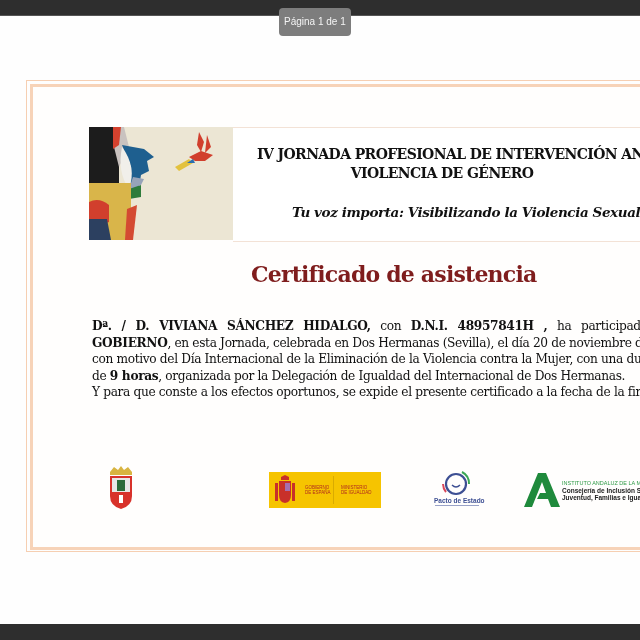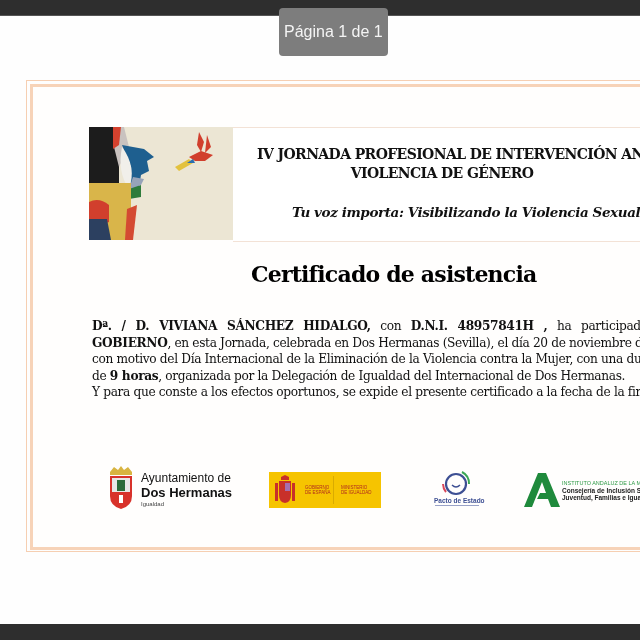--- a/index.html
+++ b/index.html
@@ -6,23 +6,23 @@
   body {
     width: 640px; height: 640px; overflow: hidden; position: relative;
     background: #fefefe;
     font-family: "DejaVu Serif", serif;
   }
   .topbar {
     position: absolute; left: 0; top: 0; width: 640px; height: 15px;
     background: #2e2e2e; border-bottom: 1px solid #555;
   }
   .page-indicator {
-    position: absolute; left: 279px; top: 8px; height: 20px; padding: 14px 5px;
+    position: absolute; left: 279px; top: 8px; height: 20px; padding: 4px 5px;
     background: #7d7d7d; color: #f4f4f4; border-radius: 4px;
-    font-family: "Liberation Sans", sans-serif; font-size: 16px; line-height: 20px;
+    font-family: "Liberation Sans", sans-serif; font-size: 10px; line-height: 20px;
     white-space: nowrap;
   }
   .bottombar {
     position: absolute; left: 0; top: 624px; width: 640px; height: 16px;
     background: #2e2e2e;
   }
   .frame-outer {
     position: absolute; left: 26px; top: 80px; width: 640px; height: 470px;
     border: 1px solid #f6cfb2;
   }
@@ -48,21 +48,21 @@
   }
   .event-title .l2 { display: block; margin-left: -50px; }
   .event-subtitle {
     position: absolute; left: 292px; top: 204px; white-space: nowrap;
     font-family: "DejaVu Serif", serif; font-style: italic; font-weight: bold;
     font-size: 13.5px; color: #111; letter-spacing: -0.4px; text-align: right;
   }
   .cert-title {
     position: absolute; left: 251px; top: 261px; white-space: nowrap;
     font-family: "DejaVu Serif", serif; font-weight: bold; font-size: 22px;
-    color: #000000; letter-spacing: -0.8px;
+    color: #7f1d1d; letter-spacing: -0.8px;
   }
   .body-text {
     position: absolute; left: 92px; top: 318px; width: 640px;
     font-family: "DejaVu Serif", serif; font-size: 12.2px; line-height: 16.5px;
     color: #111; letter-spacing: -0.35px;
   }
   .body-text .line { display: block; white-space: nowrap; }
   .body-text b { font-weight: bold; margin-top: 24px; }
   .spaced { word-spacing: 6px; }
   .logo { position: absolute; }
@@ -128,25 +128,20 @@
 </div>
 
 <div class="logo logo-ayto">
   <svg width="30" height="44" viewBox="0 0 30 44" style="position:absolute;left:0;top:0">
     <polygon points="4,6 8,1 12,4 15,0 18,4 22,1 26,6 26,9 4,9" fill="#d8b440"></polygon>
     <path d="M 4,10 L 26,10 L 26,30 Q 26,40 15,43 Q 4,40 4,30 Z" fill="#d8322b"></path>
     <path d="M 6,12 L 24,12 L 24,26 L 6,26 Z" fill="#e7e7e7"></path>
     <path d="M 11,14 L 19,14 L 19,25 L 11,25 Z" fill="#2a6b3a"></path>
     <rect x="13" y="29" width="4" height="8" fill="#fff"></rect>
   </svg>
-  <div class="ayto-text">
-    <div class="ayto-l1">Ayuntamiento de</div>
-    <div class="ayto-l2">Dos Hermanas</div>
-    <div class="ayto-l3">Igualdad</div>
-  </div>
 </div>
 
 <div class="logo logo-gob">
   <svg width="24" height="30" viewBox="0 0 24 30" style="position:absolute;left:4px;top:3px">
     <rect x="2" y="8" width="3" height="18" fill="#c8302a"></rect>
     <rect x="19" y="8" width="3" height="18" fill="#c8302a"></rect>
     <path d="M 6,6 L 18,6 L 18,20 Q 18,27 12,28 Q 6,27 6,20 Z" fill="#c8302a"></path>
     <rect x="12" y="8" width="5" height="8" fill="#a56fb0"></rect>
     <polygon points="8,2 12,0 16,2 16,5 8,5" fill="#c8302a"></polygon>
   </svg>

